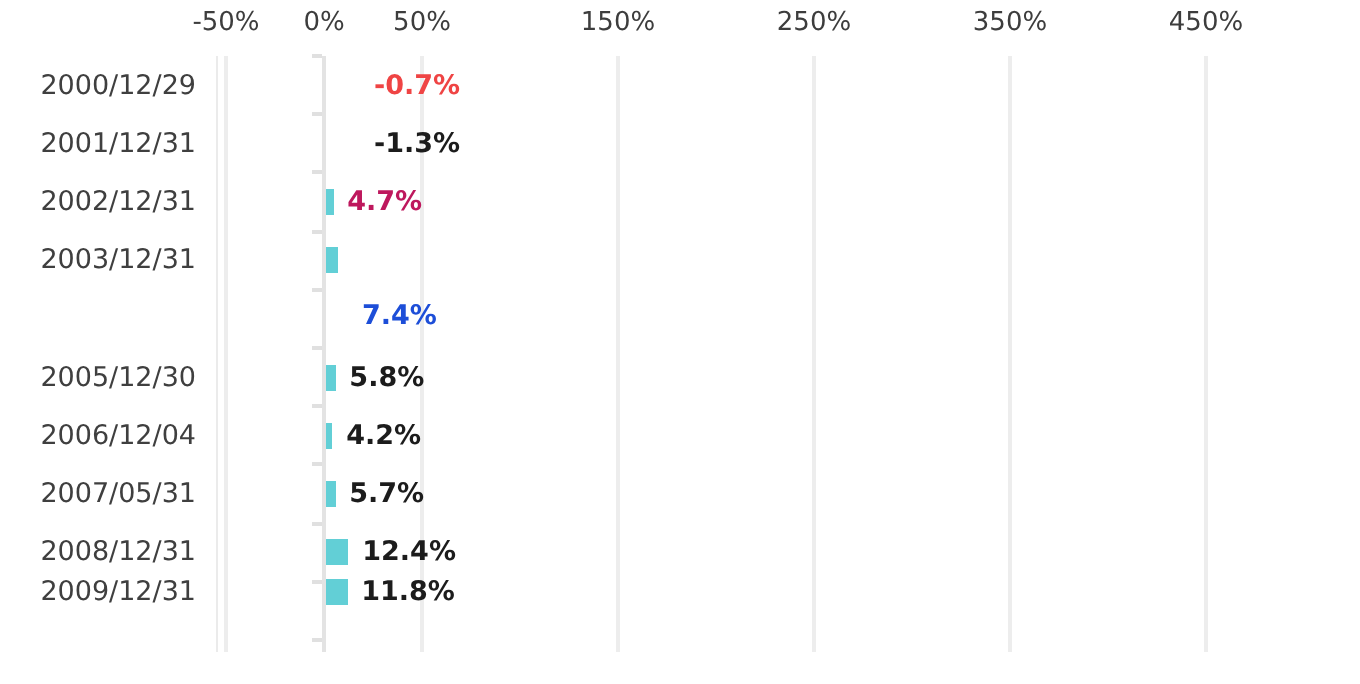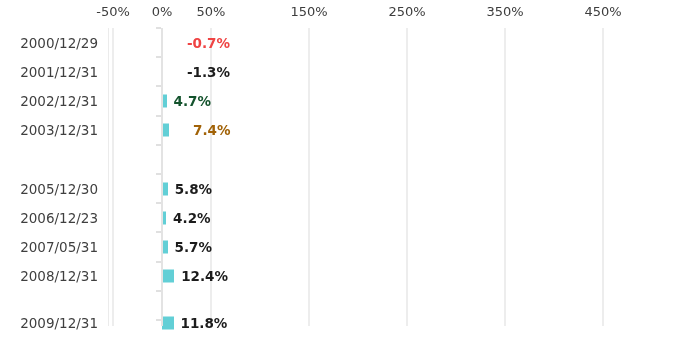--- a/index.html
+++ b/index.html
@@ -158,55 +158,55 @@
         <div class="row-tick" style="left: 156px; top: 28.2px;"></div>
         <div class="row" style="top: 29.2px;">
           <div class="cat-label">2001/12/31</div>
           <div class="bar" style="left: 160.726px; width: 2px; background: rgb(98, 207, 214);"></div>
           <div class="val-label" style="left: 187px; color: rgb(28, 28, 28);">-1.3%</div>
         </div>
         <div class="row-tick" style="left: 156px; top: 57.4px;"></div>
         <div class="row" style="top: 58.4px;">
           <div class="cat-label">2002/12/31</div>
           <div class="bar" style="left: 162px; width: 4.606px; background: rgb(98, 207, 214);"></div>
-          <div class="val-label" style="left: 173.606px; color: #14532d;">4.7%</div>
+          <div class="val-label" style="left: 173.606px; color: #be185d;">4.7%</div>
         </div>
         <div class="row-tick" style="left: 156px; top: 86.6px;"></div>
         <div class="row" style="top: 87.6px;">
           <div class="cat-label">2003/12/31</div>
           <div class="bar" style="left: 162px; width: 7.252px; background: rgb(98, 207, 214);"></div>
-          <div class="val-label" style="left: 193px; color: #a16207;">7.4%</div>
+          <div class="val-label" style="left: 181px; color: #1d4ed8; margin-top: 28px;">7.4%</div>
         </div>
         <div class="row-tick" style="left: 156px; top: 115.8px;"></div>
         <div class="row-tick" style="left: 156px; top: 145px;"></div>
         <div class="row" style="top: 146px;">
           <div class="cat-label">2005/12/30</div>
           <div class="bar" style="left: 162px; width: 5.684px; background: rgb(98, 207, 214);"></div>
           <div class="val-label" style="left: 174.684px; color: rgb(28, 28, 28);">5.8%</div>
         </div>
         <div class="row-tick" style="left: 156px; top: 174.2px;"></div>
         <div class="row" style="top: 175.2px;">
-          <div class="cat-label">2006/12/23</div>
+          <div class="cat-label">2006/12/04</div>
           <div class="bar" style="left: 162px; width: 4.116px; background: rgb(98, 207, 214);"></div>
           <div class="val-label" style="left: 173.116px; color: rgb(28, 28, 28);">4.2%</div>
         </div>
         <div class="row-tick" style="left: 156px; top: 203.4px;"></div>
         <div class="row" style="top: 204.4px;">
           <div class="cat-label">2007/05/31</div>
           <div class="bar" style="left: 162px; width: 5.586px; background: rgb(98, 207, 214);"></div>
           <div class="val-label" style="left: 174.586px; color: rgb(28, 28, 28);">5.7%</div>
         </div>
         <div class="row-tick" style="left: 156px; top: 232.6px;"></div>
         <div class="row" style="top: 233.6px; padding-left: 32px;">
           <div class="cat-label">2008/12/31</div>
           <div class="bar" style="left: 162px; width: 12.152px; background: rgb(98, 207, 214);"></div>
           <div class="val-label" style="left: 181.152px; color: rgb(28, 28, 28);">12.4%</div>
         </div>
         <div class="row-tick" style="left: 156px; top: 261.8px;"></div>
-        <div class="row" style="top: 280px; text-decoration: underline;">
+        <div class="row" style="top: 253px; text-decoration: underline;">
           <div class="cat-label">2009/12/31</div>
           <div class="bar" style="left: 162px; width: 11.564px; background: rgb(98, 207, 214);"></div>
           <div class="val-label" style="left: 180.564px; color: rgb(28, 28, 28);">11.8%</div>
         </div>
         <div class="row-tick" style="left: 156px; top: 291px;"></div>
         <div class="row-tick" style="left: 156px; top: -1px;"></div>
       </div>
 
   </div>
 </div>

